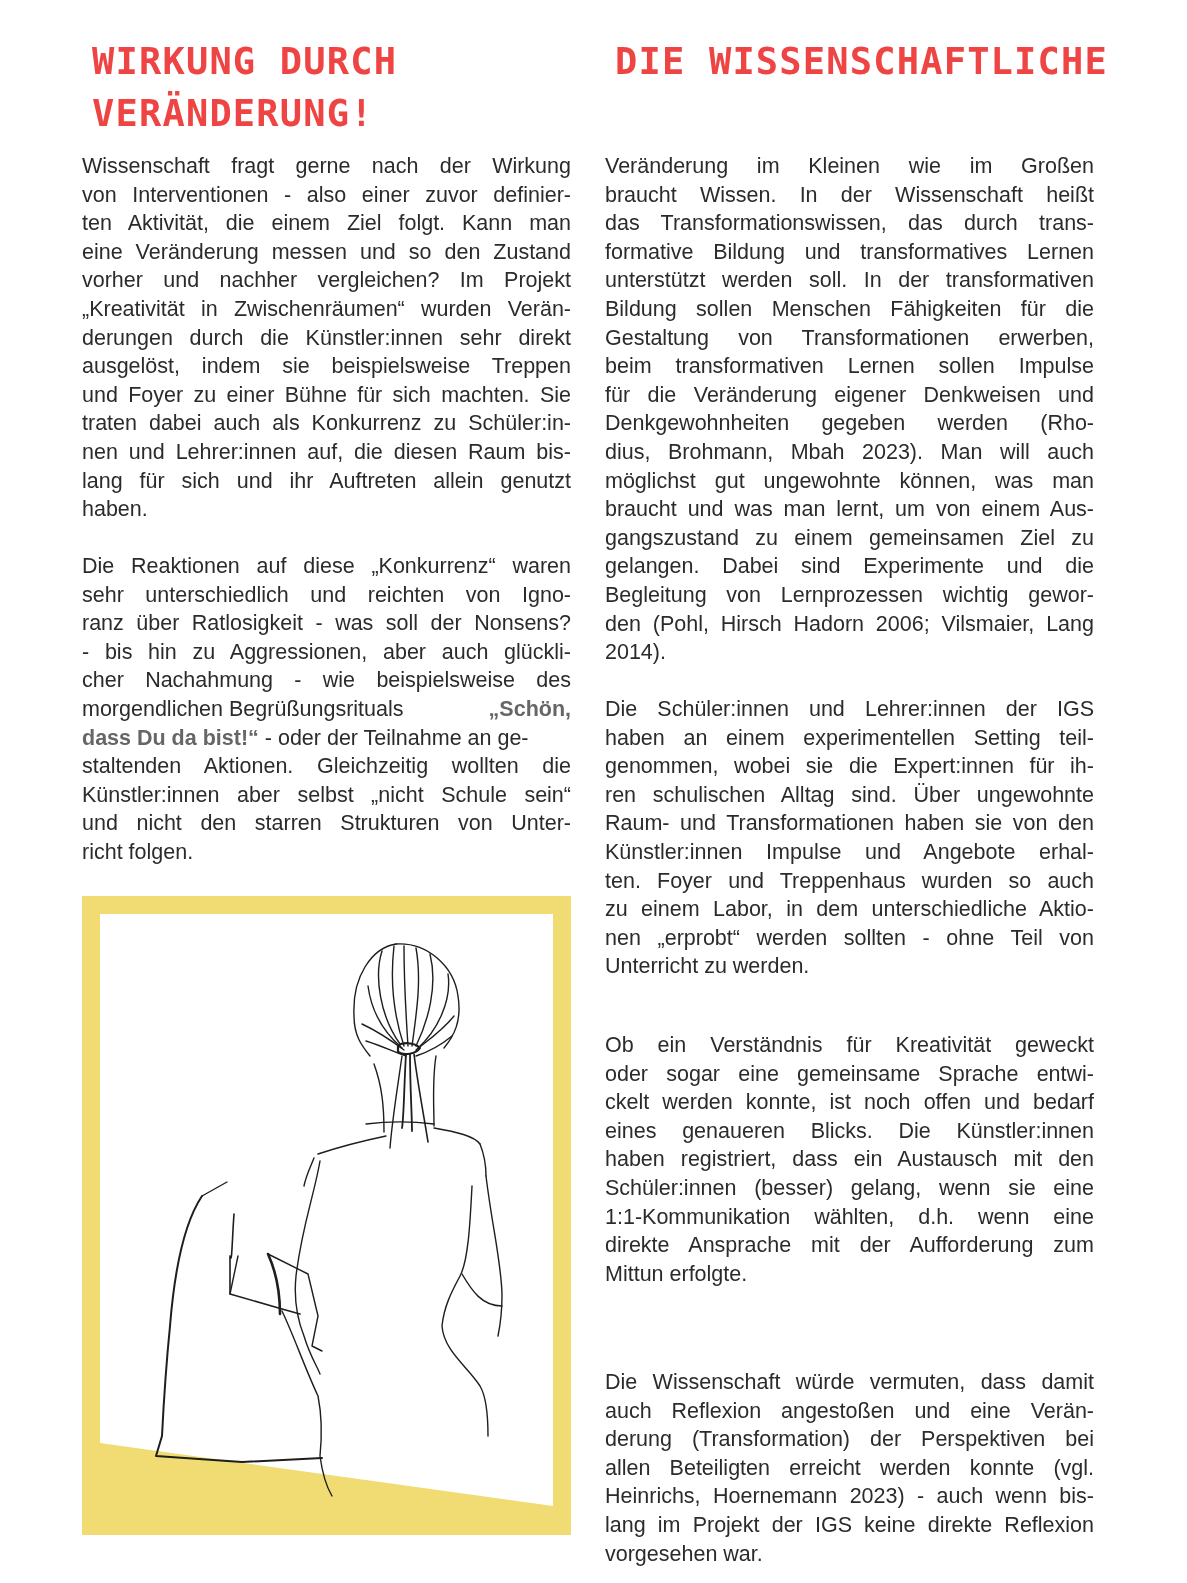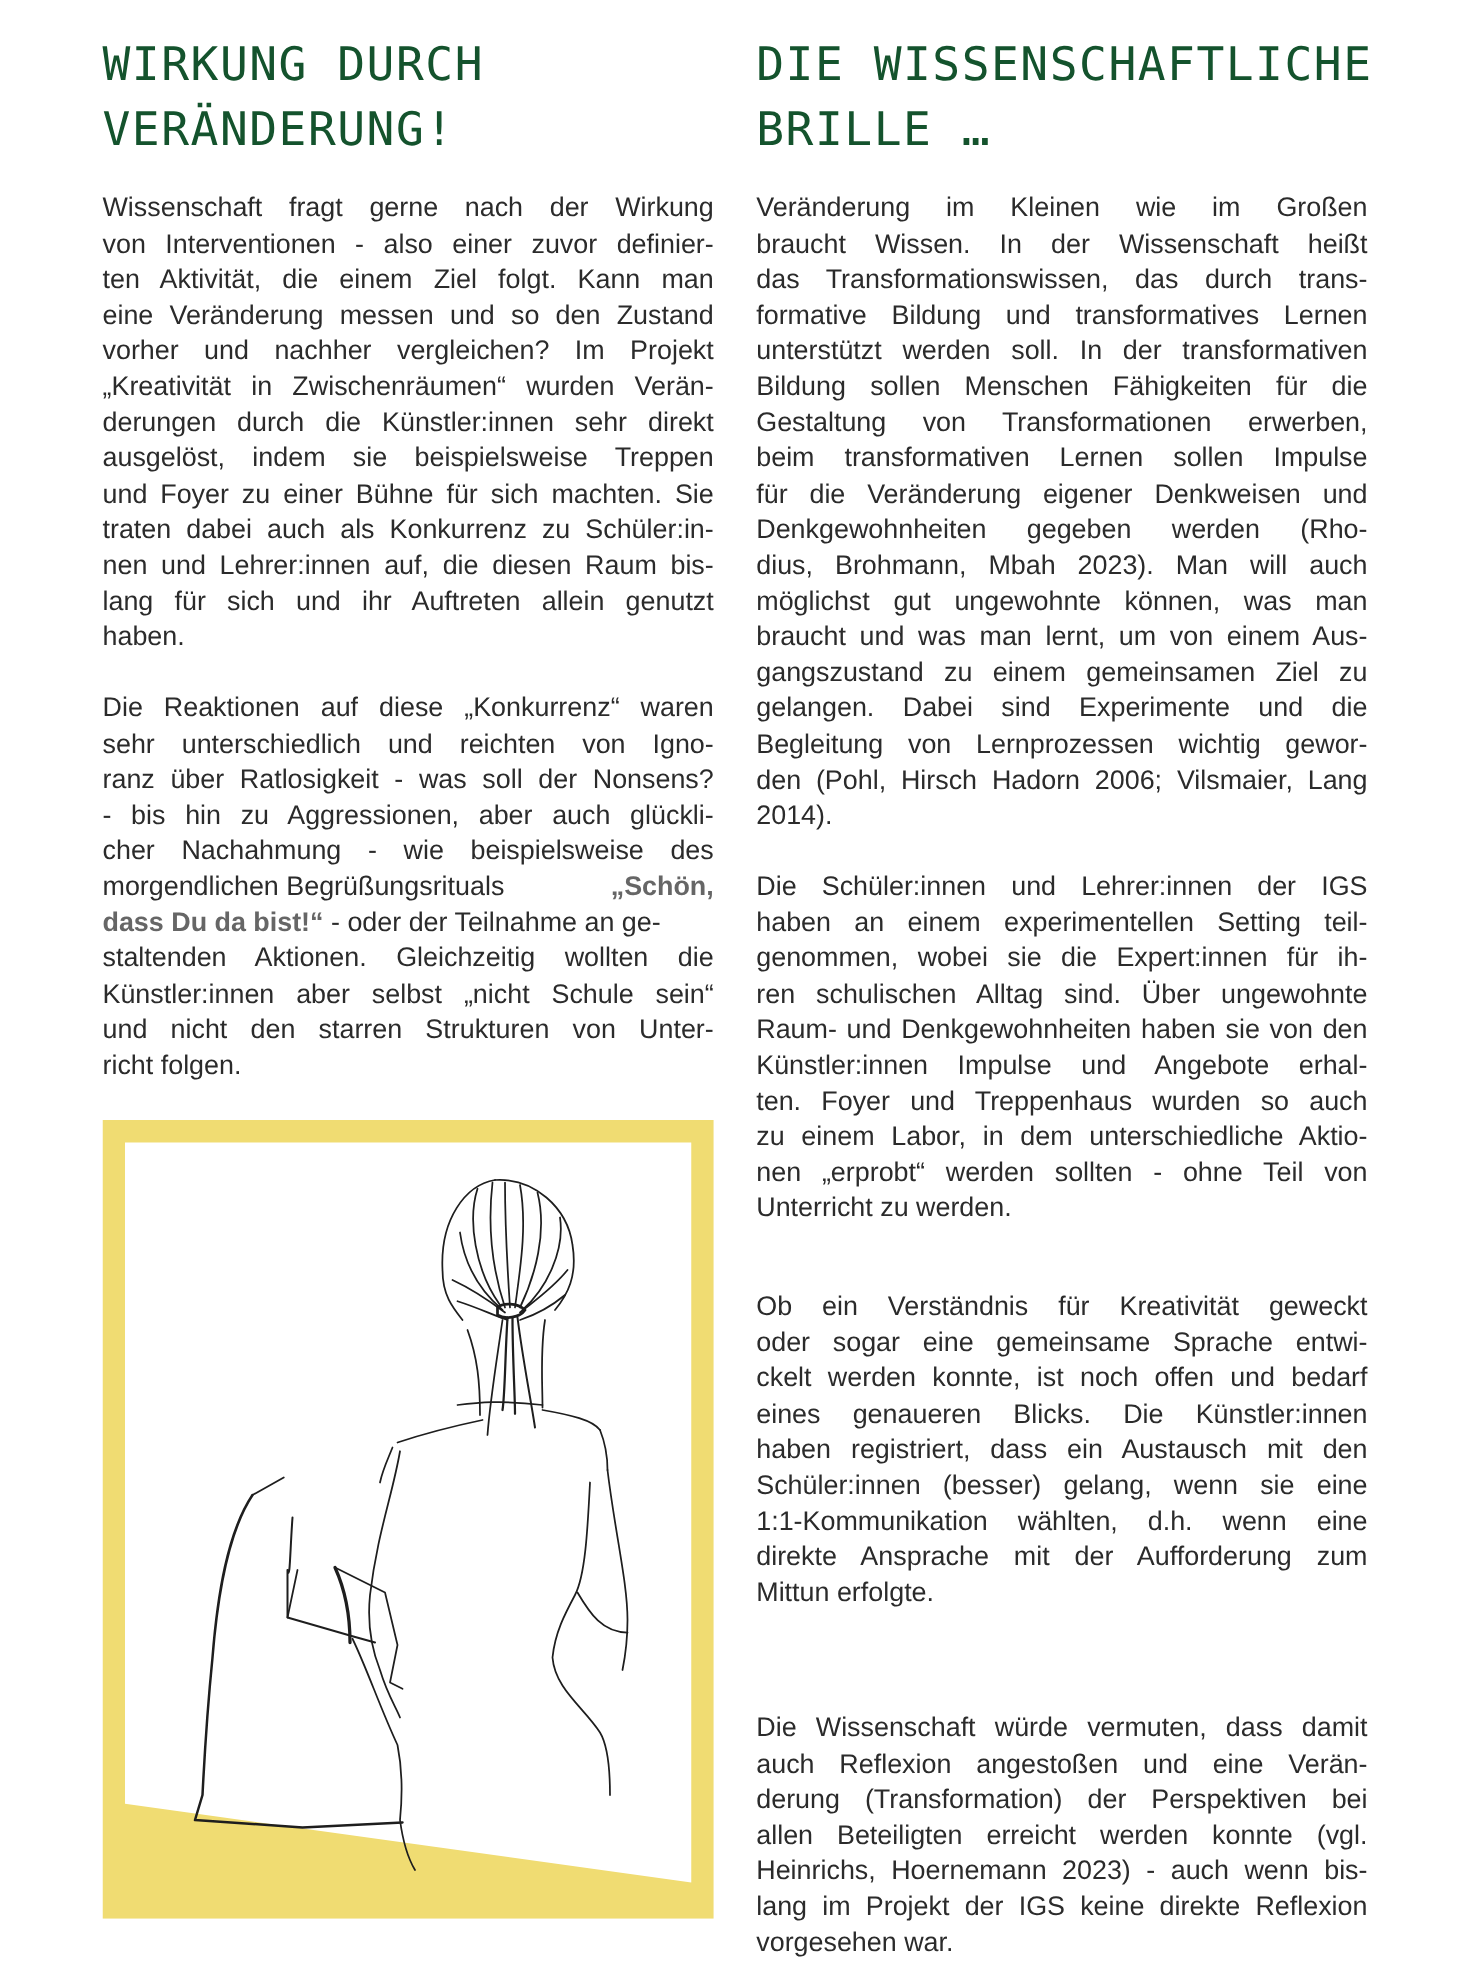--- a/index.html
+++ b/index.html
@@ -2,23 +2,23 @@
 <html><head>
 <meta charset="utf-8">
 <style>
   html, body { margin: 0; padding: 0; background: #ffffff; }
   body { width: 1187px; height: 1583px; position: relative; overflow: hidden; }
   .col { position: absolute; top: 0; width: 489px; }
   .col-left { left: 82px; }
   .col-right { left: 605px; }
   .heading {
     font-family: "DejaVu Sans Mono", "Liberation Mono", monospace;
-    font-size: 37px; line-height: 52px; color: #14532d;
-    letter-spacing: 1.2px; margin: 0; position: absolute; left: 0; top: 26px;
-    white-space: nowrap; font-weight: normal;
+    font-size: 37px; line-height: 52px; color: #ef4444;
+    letter-spacing: 1.2px; margin: 10px; position: absolute; left: 0; top: 26px;
+    white-space: nowrap; font-weight: bold;
   }
   .para { position: absolute; left: 0; width: 489px; }
   .line {
     font-family: "Liberation Sans", "DejaVu Sans", sans-serif;
     font-size: 21.5px; line-height: 28.6px; height: 28.6px; color: #2b2b2b;
     text-align: justify; text-align-last: justify; white-space: nowrap;
     overflow: visible; display: block;
   }
   .line.last { text-align-last: left; }
   .bold { font-weight: bold; color: #666666; }
@@ -121,21 +121,20 @@
       <path d="M 120,300 C 100,330 92,380 88,430 C 84,470 82,500 80,540 L 74,560 L 160,566 L 240,562" stroke-width="2"></path>
       <path d="M 120,300 L 145,286"></path>
       <path d="M 200,415 C 212,440 222,470 236,500 C 240,520 240,540 238,560 C 240,575 244,590 250,600"></path>
     </g>
   </svg>
 </div>
 
 <div class="col col-right">
   <h1 class="heading">
     <span style="display:block">DIE WISSENSCHAFTLICHE</span>
-    <span style="display:block">BRILLE …</span>
   </h1>
 
   <div class="para" style="top:152px">
     <span class="line">Veränderung im Kleinen wie im Großen</span>
     <span class="line">braucht Wissen. In der Wissenschaft heißt</span>
     <span class="line">das Transformationswissen, das durch trans-</span>
     <span class="line">formative Bildung und transformatives Lernen</span>
     <span class="line">unterstützt werden soll. In der transformativen</span>
     <span class="line">Bildung sollen Menschen Fähigkeiten für die</span>
     <span class="line">Gestaltung von Transformationen erwerben,</span>
@@ -150,21 +149,21 @@
     <span class="line">Begleitung von Lernprozessen wichtig gewor-</span>
     <span class="line">den (Pohl, Hirsch Hadorn 2006; Vilsmaier, Lang</span>
     <span class="line last">2014).</span>
   </div>
 
   <div class="para" style="top:695px">
     <span class="line">Die Schüler:innen und Lehrer:innen der IGS</span>
     <span class="line">haben an einem experimentellen Setting teil-</span>
     <span class="line">genommen, wobei sie die Expert:innen für ih-</span>
     <span class="line">ren schulischen Alltag sind. Über ungewohnte</span>
-    <span class="line">Raum- und Denkgewohnheiten haben sie von den</span>
+    <span class="line">Raum- und Transformationen haben sie von den</span>
     <span class="line">Künstler:innen Impulse und Angebote erhal-</span>
     <span class="line">ten. Foyer und Treppenhaus wurden so auch</span>
     <span class="line">zu einem Labor, in dem unterschiedliche Aktio-</span>
     <span class="line">nen „erprobt“ werden sollten - ohne Teil von</span>
     <span class="line last">Unterricht zu werden.</span>
   </div>
 
   <div class="para" style="top:1031px">
     <span class="line">Ob ein Verständnis für Kreativität geweckt</span>
     <span class="line">oder sogar eine gemeinsame Sprache entwi-</span>

